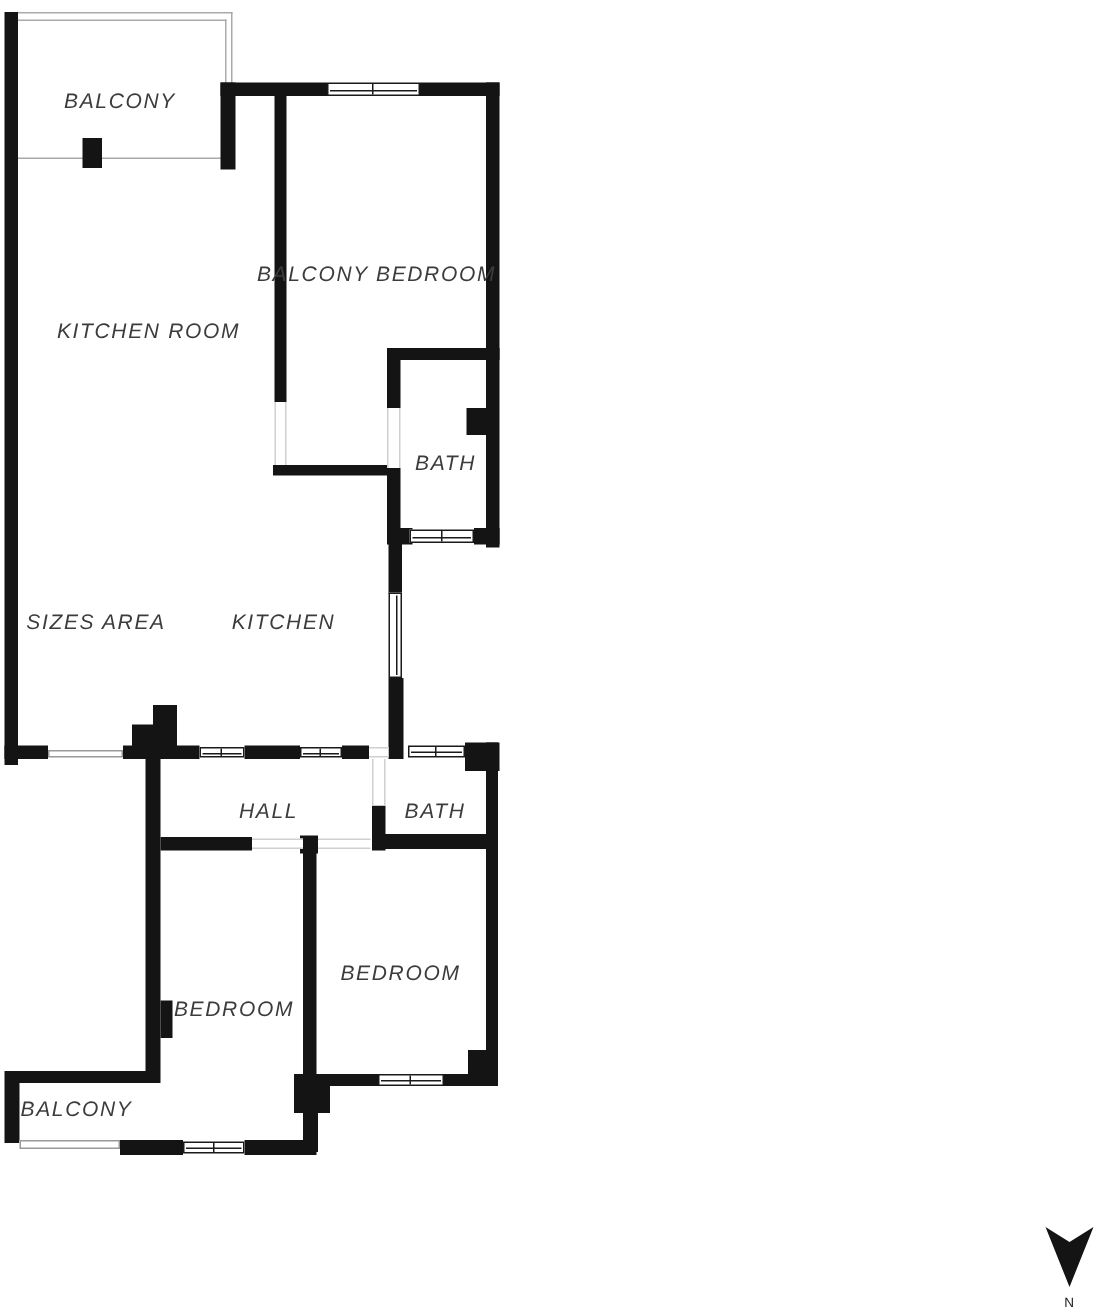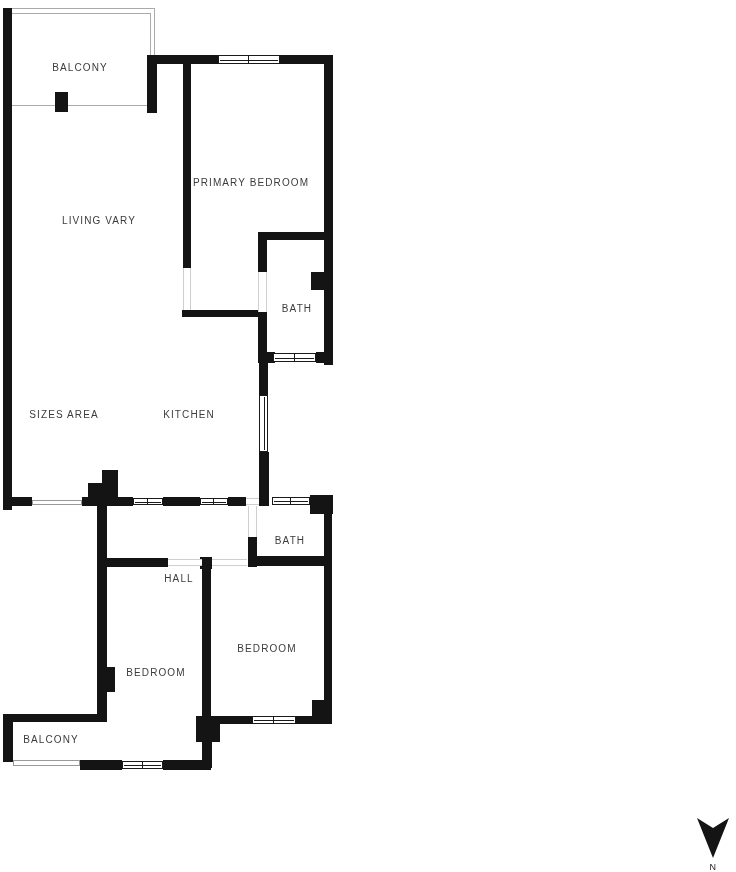--- a/index.html
+++ b/index.html
@@ -7,22 +7,22 @@
         font-family:"Liberation Sans","DejaVu Sans",sans-serif;}
   .wall{position:absolute;background:#141414;}
   .window{position:absolute;background:#ffffff;border:1px solid #1a1a1a;box-sizing:border-box;}
   .window.h::before{content:"";position:absolute;left:1px;right:1px;top:50%;border-top:1px solid #1a1a1a;}
   .window.h::after{content:"";position:absolute;top:0;bottom:0;left:48%;border-left:1px solid #1a1a1a;}
   .window.v::before{content:"";position:absolute;top:1px;bottom:1px;left:50%;border-left:1px solid #1a1a1a;}
   .window.thin{border:1px solid #999;}
   .door-v{position:absolute;background:#ffffff;border-left:1px solid #cfcfcf;border-right:1px solid #cfcfcf;box-sizing:border-box;}
   .door-h{position:absolute;background:#ffffff;border-top:1px solid #cfcfcf;border-bottom:1px solid #cfcfcf;box-sizing:border-box;}
   .thinrect{position:absolute;box-sizing:border-box;}
-  .room-label{position:absolute;transform:translate(-50%,-50%);font-size:10px;font-weight:500;
-              letter-spacing:1.1px;color:#3c3c3c;white-space:nowrap;}
+  .room-label{position:absolute;transform:translate(-50%,-50%);font-size:14px;font-weight:500;
+              letter-spacing:1.1px;color:#3c3c3c;white-space:nowrap;font-style:italic;}
   .footer-note{position:absolute;left:55px;top:847px;font-size:10px;letter-spacing:0.6px;color:#4a4a4a;white-space:nowrap;}
   .compass{position:absolute;left:696px;top:816px;width:34px;text-align:center;}
   .compass .n{font-size:9px;color:#1a1a1a;letter-spacing:0.5px;margin-top:-2px;}
 </style>
 </head>
 <body>
 
 <div id="plan">
 
   <div class="thinrect" style="left:10px;top:8px;width:145px;height:98px;border-top:1px solid #aaa;border-right:1px solid #aaa;border-bottom:1px solid #aaa;"></div>
@@ -81,26 +81,26 @@
   <div class="window v" style="left:259px;top:395px;width:9px;height:57px;"></div>
   <div class="window thin" style="left:32px;top:500px;width:50px;height:5px;"></div>
   <div class="window h" style="left:133px;top:498px;width:30px;height:7px;"></div>
   <div class="window h" style="left:200px;top:498px;width:28px;height:7px;"></div>
   <div class="window h" style="left:272px;top:497px;width:38px;height:8px;"></div>
   <div class="window h" style="left:252px;top:716px;width:44px;height:8px;"></div>
   <div class="window h" style="left:122px;top:761px;width:41px;height:8px;"></div>
   <div class="window thin" style="left:13px;top:760px;width:67px;height:6px;"></div>
 
   <div class="room-label" style="left:80px;top:67px;">BALCONY</div>
-  <div class="room-label" style="left:251px;top:182px;">PRIMARY BEDROOM</div>
-  <div class="room-label" style="left:99px;top:220px;">LIVING VARY</div>
+  <div class="room-label" style="left:251px;top:182px;">BALCONY BEDROOM</div>
+  <div class="room-label" style="left:99px;top:220px;">KITCHEN ROOM</div>
   <div class="room-label" style="left:297px;top:308px;">BATH</div>
   <div class="room-label" style="left:64px;top:414px;">SIZES AREA</div>
   <div class="room-label" style="left:189px;top:414px;text-align:right;">KITCHEN</div>
-  <div class="room-label" style="left:179px;top:540px;margin-top:38px;">HALL</div>
+  <div class="room-label" style="left:179px;top:540px;">HALL</div>
   <div class="room-label" style="left:290px;top:540px;">BATH</div>
   <div class="room-label" style="left:267px;top:648px;">BEDROOM</div>
   <div class="room-label" style="left:156px;top:672px;">BEDROOM</div>
   <div class="room-label" style="left:51px;top:739px;">BALCONY</div>
 
 
   <div class="compass">
     <svg width="34" height="44" viewBox="0 0 34 44">
       <polygon points="1,2 17,12 33,2 17,42" fill="#141414"></polygon>
     </svg>

